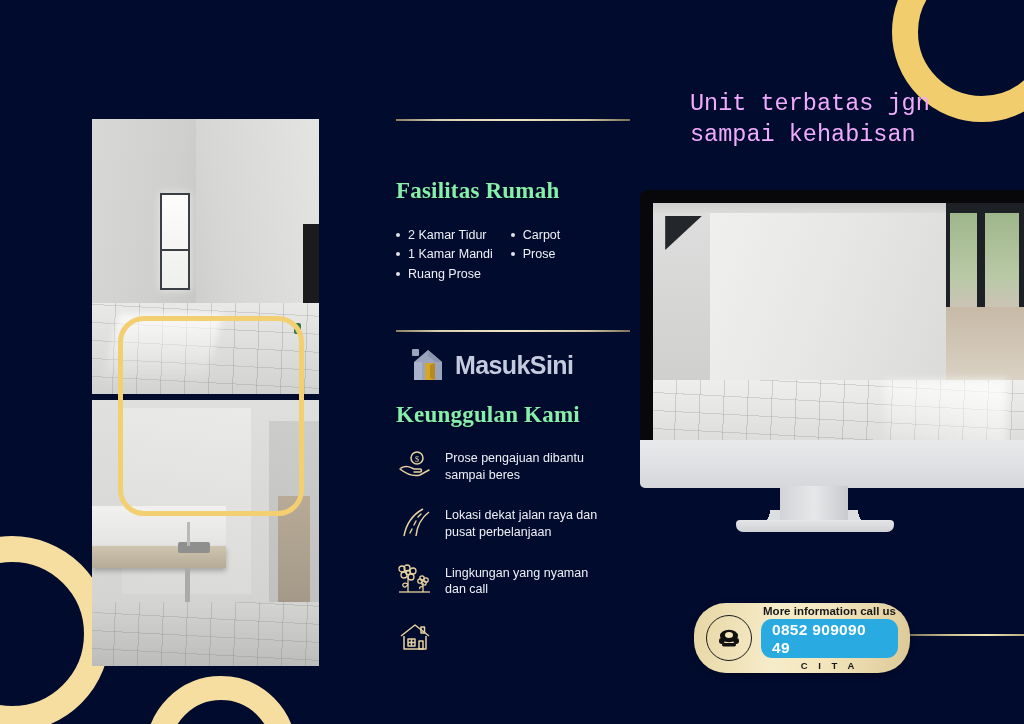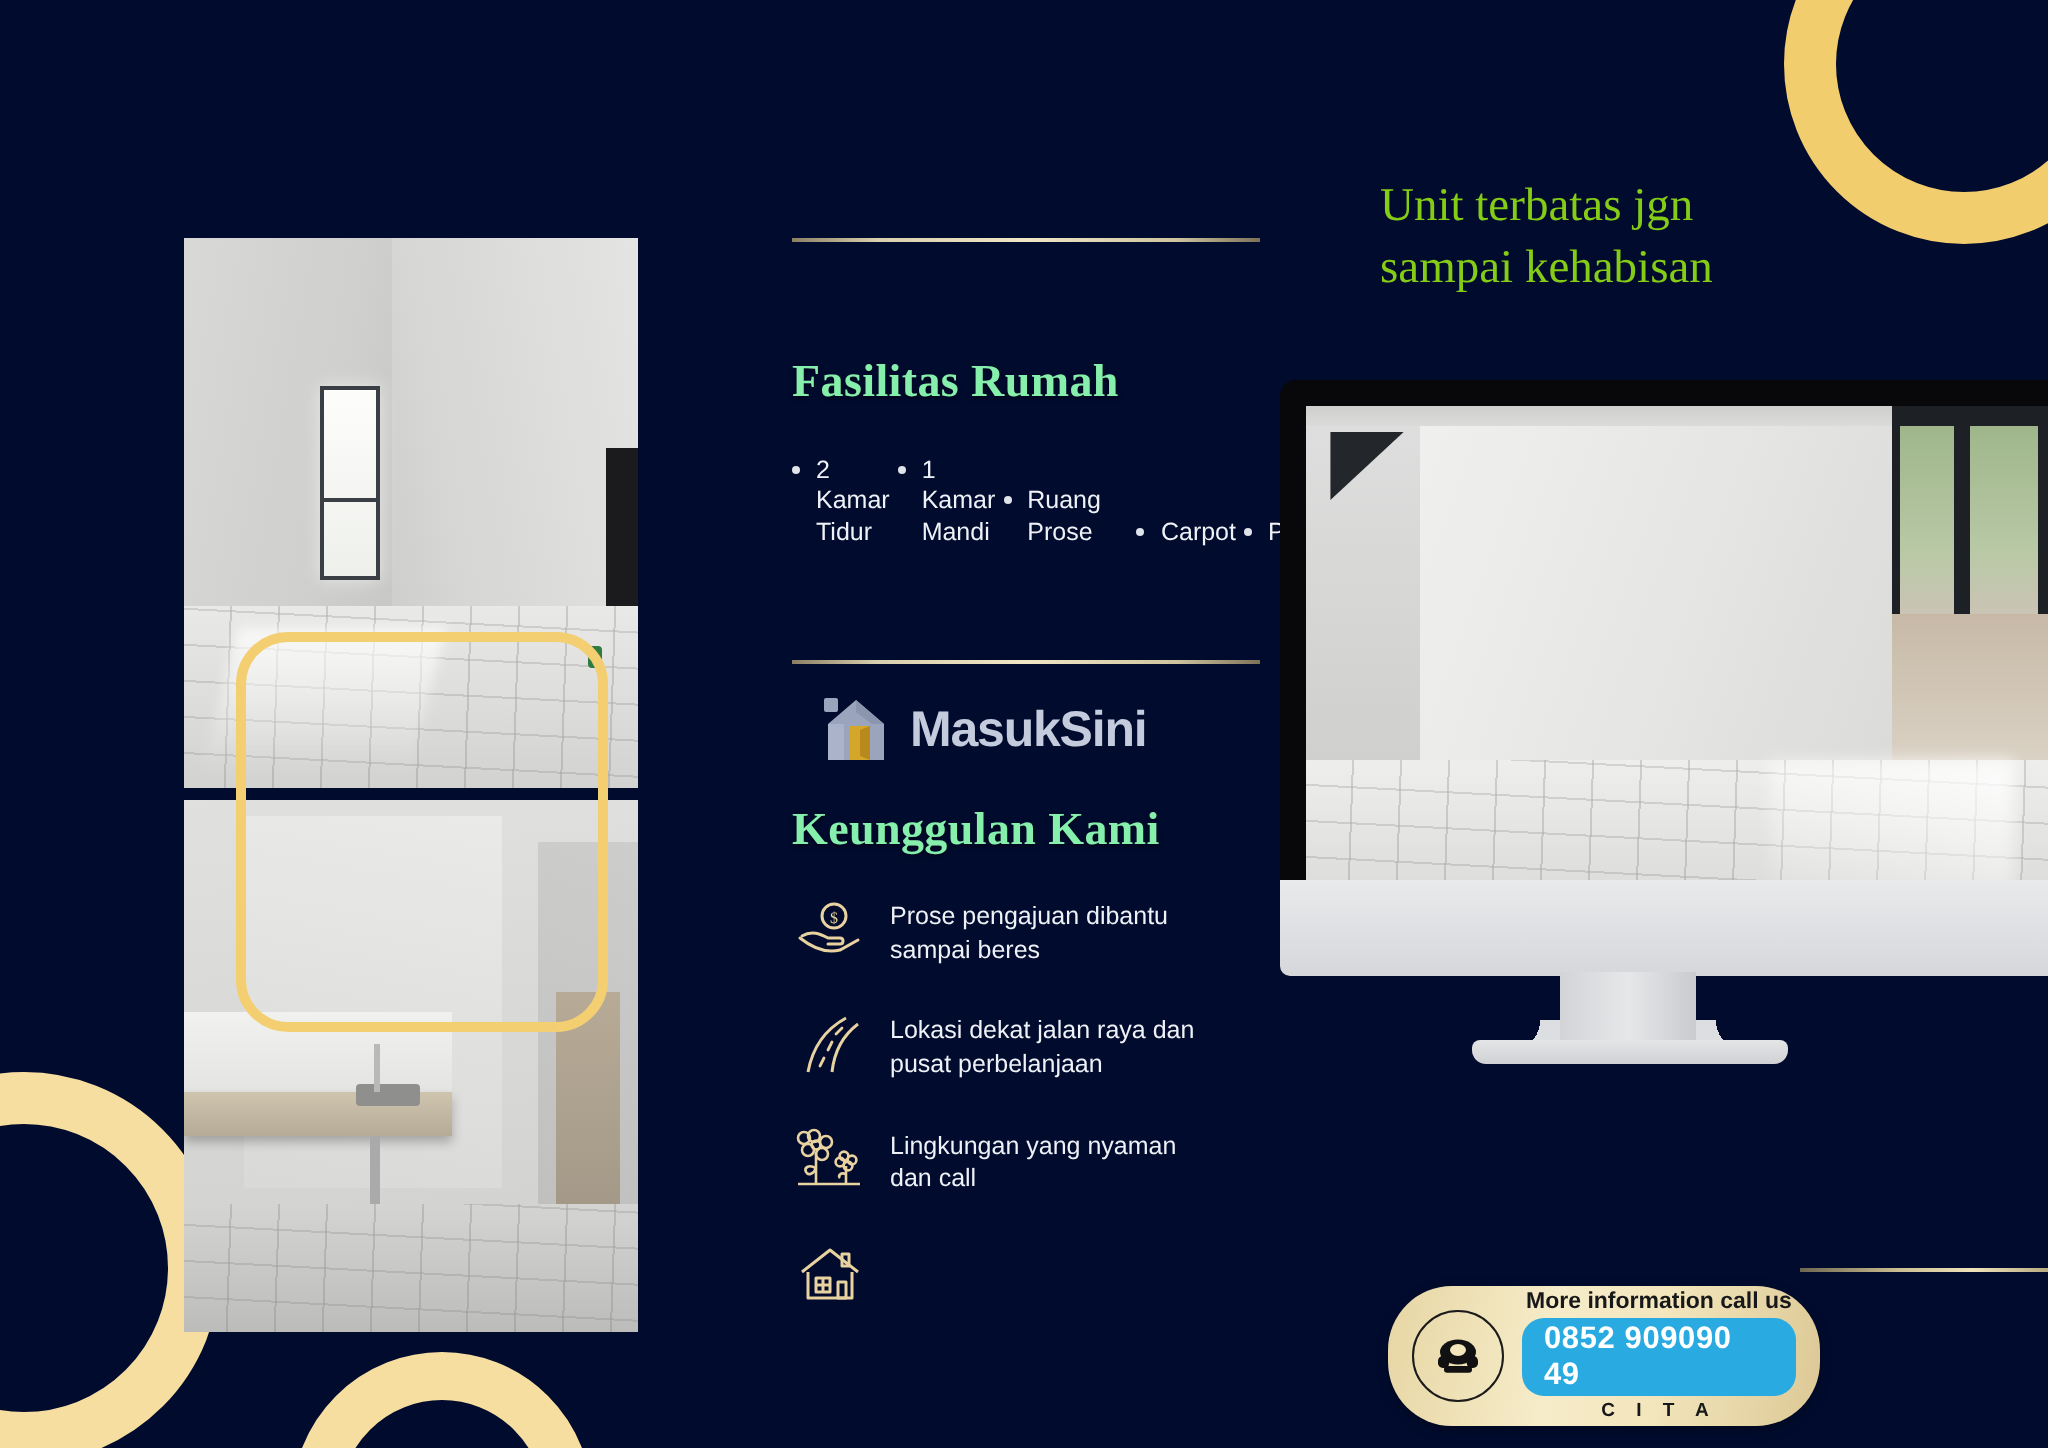--- a/index.html
+++ b/index.html
@@ -108,40 +108,40 @@
   .h-gold {
     font-family:"Liberation Serif", serif;
     color:#86efac; font-size:23px; font-weight:700; letter-spacing:.2px;
     text-shadow:0 1px 2px rgba(0,0,0,.5);
   }
   #title-fasilitas { position:absolute; top:178px; }
   #title-keunggulan{ position:absolute; top:402px; }
 
   .bullets { position:absolute; top:228px; width:240px;
     display:flex; gap:18px; }
-  .bcol { display:flex; gap:4px;align-items:flex-end; }
+  .bcol { display:flex; flex-direction:column; gap:4px; }
   .bullet { display:flex; align-items:flex-start; gap:8px;
     color:#eef1f6; font-size:12.5px; line-height:1.22; }
   .dot { width:4px;height:4px;border-radius:50%;background:#dfe3ea;margin-top:5px;flex:none; }
 
   
   #logo { position:absolute; top:345px; left:12px; display:flex; align-items:center; gap:7px; }
   #logo-word { color:#c3cbdd; font-size:25px; font-weight:700; letter-spacing:-.6px; }
 
   
   .features { position:absolute; top:448px; left:2px; width:238px;
     display:flex; flex-direction:column; gap:22px; }
   .feature { display:flex; align-items:flex-start; gap:13px; }
   .f-icon { width:34px;height:34px;flex:none; }
   .f-text { color:#eef1f6; font-size:12.5px; line-height:1.33; padding-top:2px; }
 
   
   .headline {
     position:absolute; left:690px; top:88px; width:300px;
-    font-family:Liberation Serif, serif; color:#84cc16;
+    font-family:Liberation Mono, monospace; color:#f0abfc;
     font-size:23.5px; line-height:1.33; font-weight:400;
   }
 
   
   #monitor { position:absolute; left:640px; top:190px; width:420px; height:290px; }
   .mon-bezel {
     position:absolute; left:0; top:0; width:420px; height:250px;
     background:#08080a; border-radius:8px 0 0 0; padding:13px 0 0 13px;
   }
   .mon-screen { position:absolute; left:13px; top:13px; right:0; bottom:16px; overflow:hidden; background:#d9d9d7; }
@@ -181,21 +181,20 @@
     background:linear-gradient(200deg,rgba(255,255,255,.85),rgba(255,255,255,0));filter:blur(4px);}
   .lr-corner-dark{position:absolute;left:3%;top:5%;width:9%;height:13%;
     background:#23262a;clip-path:polygon(0 0,100% 0,0 100%);}
 
   
   #contact { position:absolute; left:694px; top:603px; width:216px; height:70px;
     border-radius:32px;
     background:linear-gradient(100deg,#e7d6a4 0%,#f6ecc9 38%,#f3e6bd 62%,#dcc895 100%);
     display:flex; align-items:center; gap:9px; padding:0 12px;
     box-shadow:0 2px 6px rgba(0,0,0,.35);
-    margin-top:40px;
   }
   #phone-circle { width:46px;height:46px;border-radius:50%;
     border:1.6px solid #1a1a1a; display:flex;align-items:center;justify-content:center; flex:none;}
   .contact-txt { display:flex; flex-direction:column; align-items:center; gap:2px; }
   #contact-label { color:#17181a; font-size:11.5px; font-weight:700; }
   #contact-number {
     background:#29abe2; color:#fff; font-size:15.5px; font-weight:700;
     border-radius:11px; padding:1.5px 11px; letter-spacing:.3px;
   }
   #contact-sub { color:#17181a; font-size:9.5px; font-weight:700; letter-spacing:4px; }

